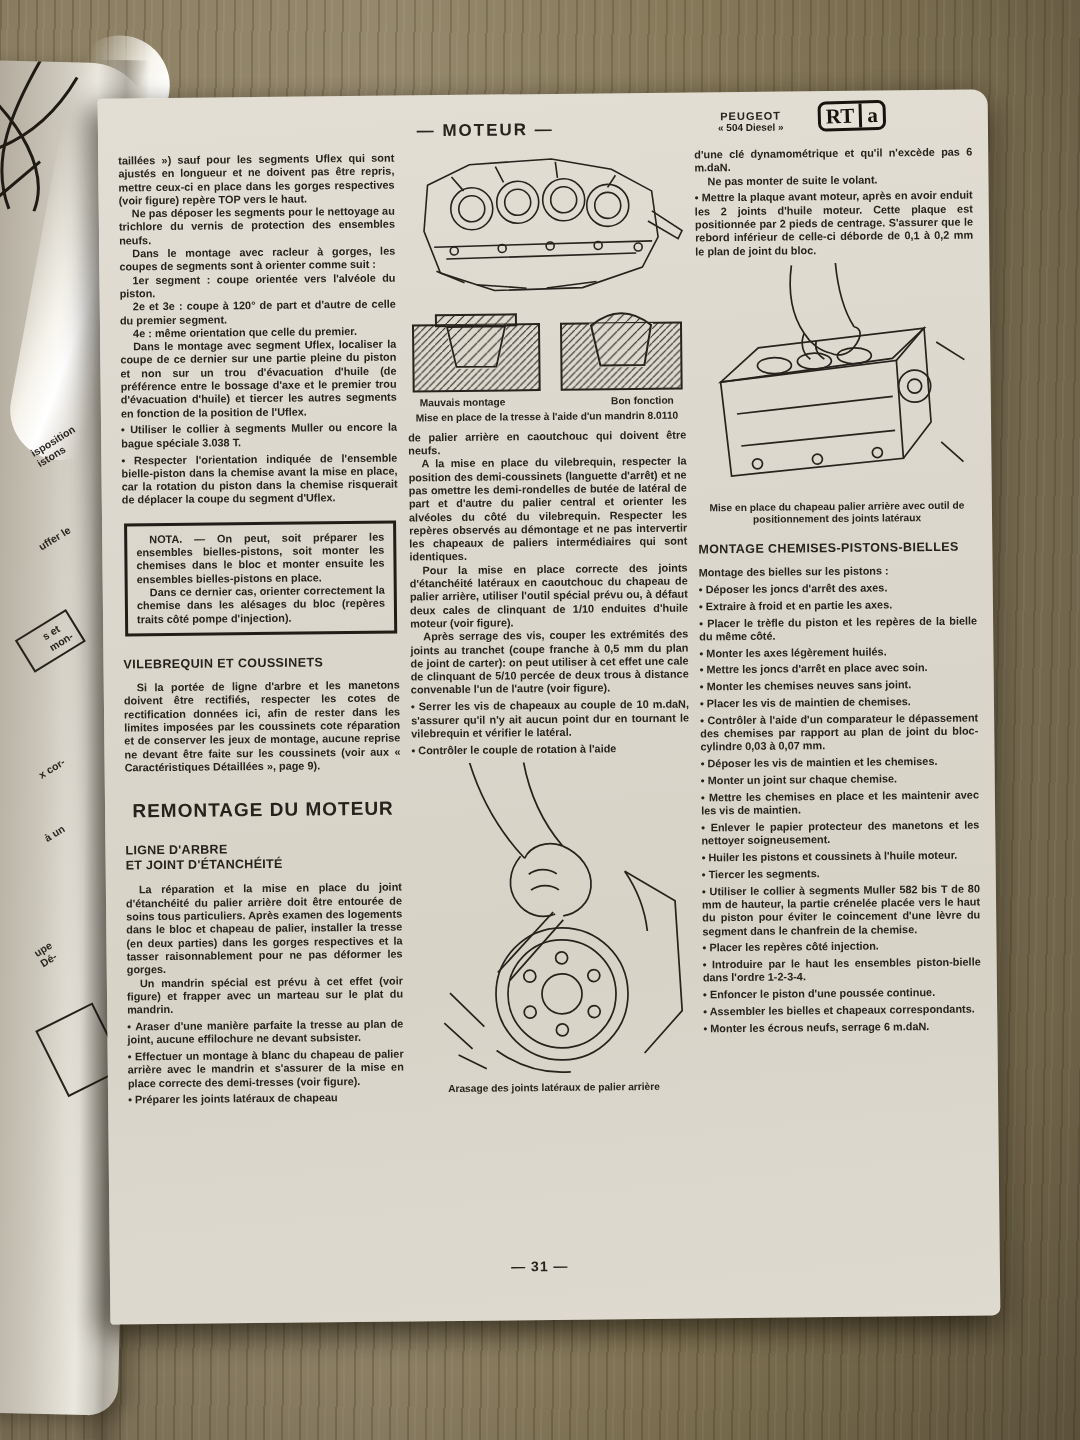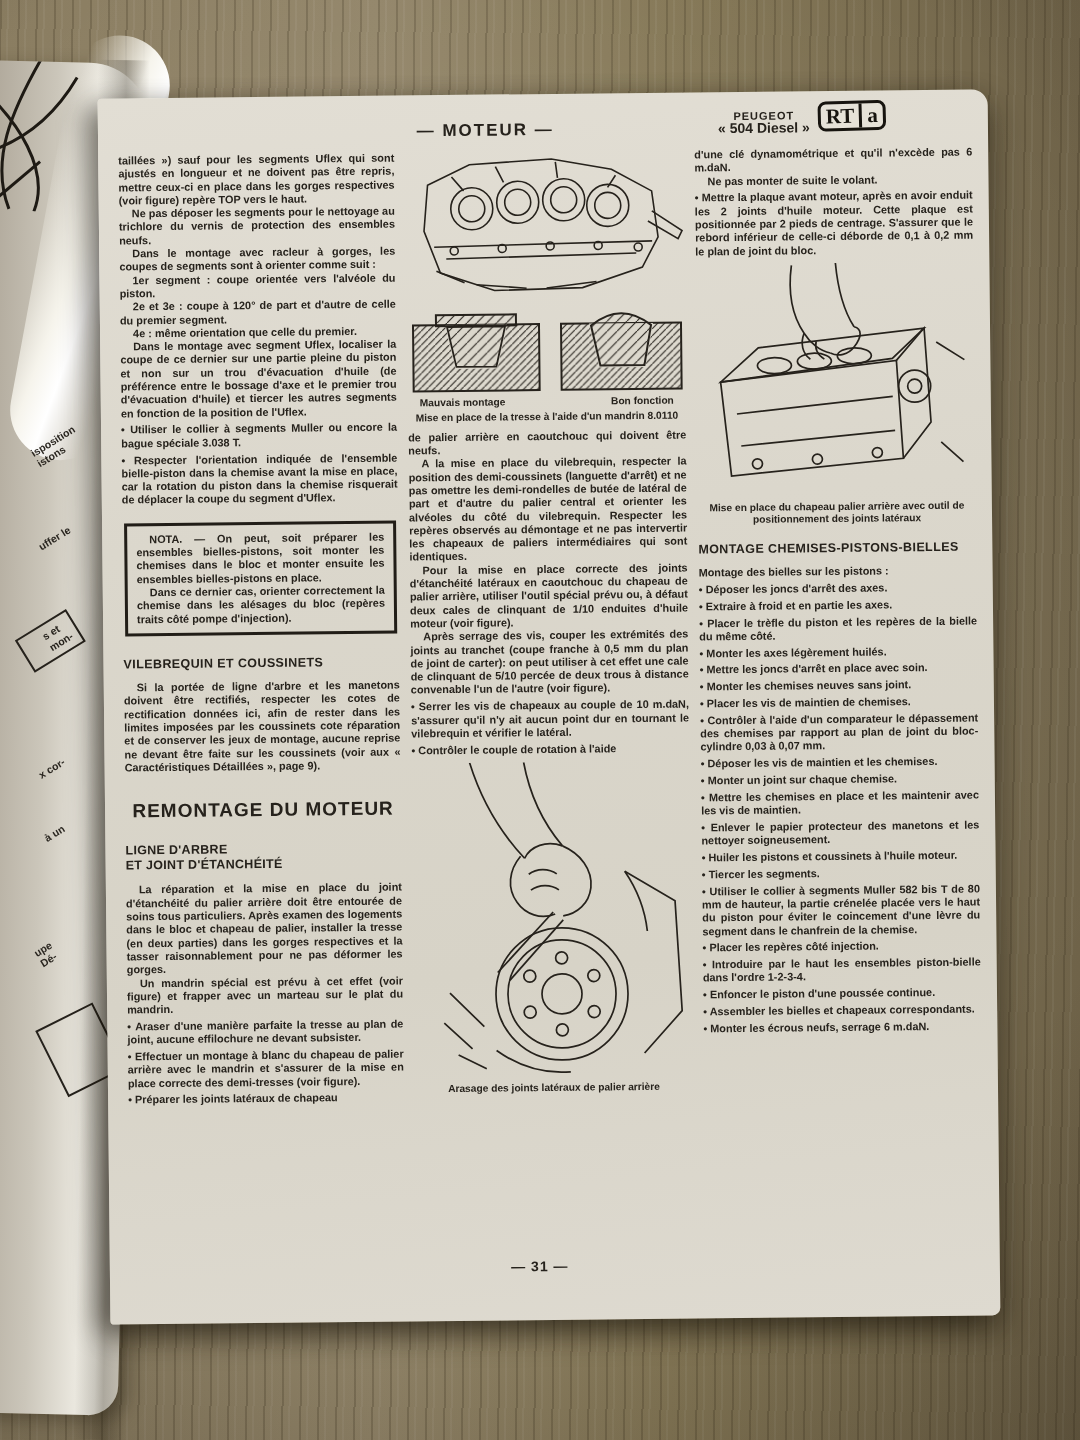--- a/index.html
+++ b/index.html
@@ -28,21 +28,21 @@
     background:linear-gradient(175deg,#e2ded4 0%,#dbd7cc 35%,#d7d3c7 70%,#dedad0 100%);
     transform:rotate(-0.6deg);border-radius:4px 16px 8px 4px;
     box-shadow:-14px 8px 26px rgba(25,20,10,.45), 6px 14px 30px rgba(25,20,10,.40);}
   .sheet-inner{position:absolute;inset:0;padding:10px 16px 0 20px;}
   
   .hdr{position:relative;height:44px;}
   .section-title{position:absolute;left:43%;top:16px;transform:translateX(-50%);
     font-weight:bold;font-size:17px;letter-spacing:2px;}
   .brand{position:absolute;left:600px;top:8px;text-align:center;line-height:12px;}
   .brand .b1{font-weight:bold;font-size:11px;letter-spacing:1px;}
-  .brand .b2{font-weight:bold;font-size:14px;}
+  .brand .b2{font-weight:bold;font-size:10px;}
   .rta{position:absolute;left:700px;top:0px;display:flex;align-items:stretch;
     border:3.5px solid #17140f;border-radius:8px;background:#e6e2d8;transform:rotate(-1deg);}
   .rta span{font-family:"Liberation Serif", serif;font-weight:bold;font-size:21px;line-height:24px;padding:0 5px;color:#17140f;}
   .rta .rta-a{border-left:3.5px solid #17140f;}
   
   .cols{display:flex;gap:11px;margin-top:2px;}
   .col{width:278px;font-size:10.9px;line-height:13.3px;font-weight:bold;text-align:justify;}
   .p{margin:0;text-indent:13px;}
   .pf{margin:0;text-indent:0;}
   .b{margin:3.5px 0 0;text-indent:0;}

